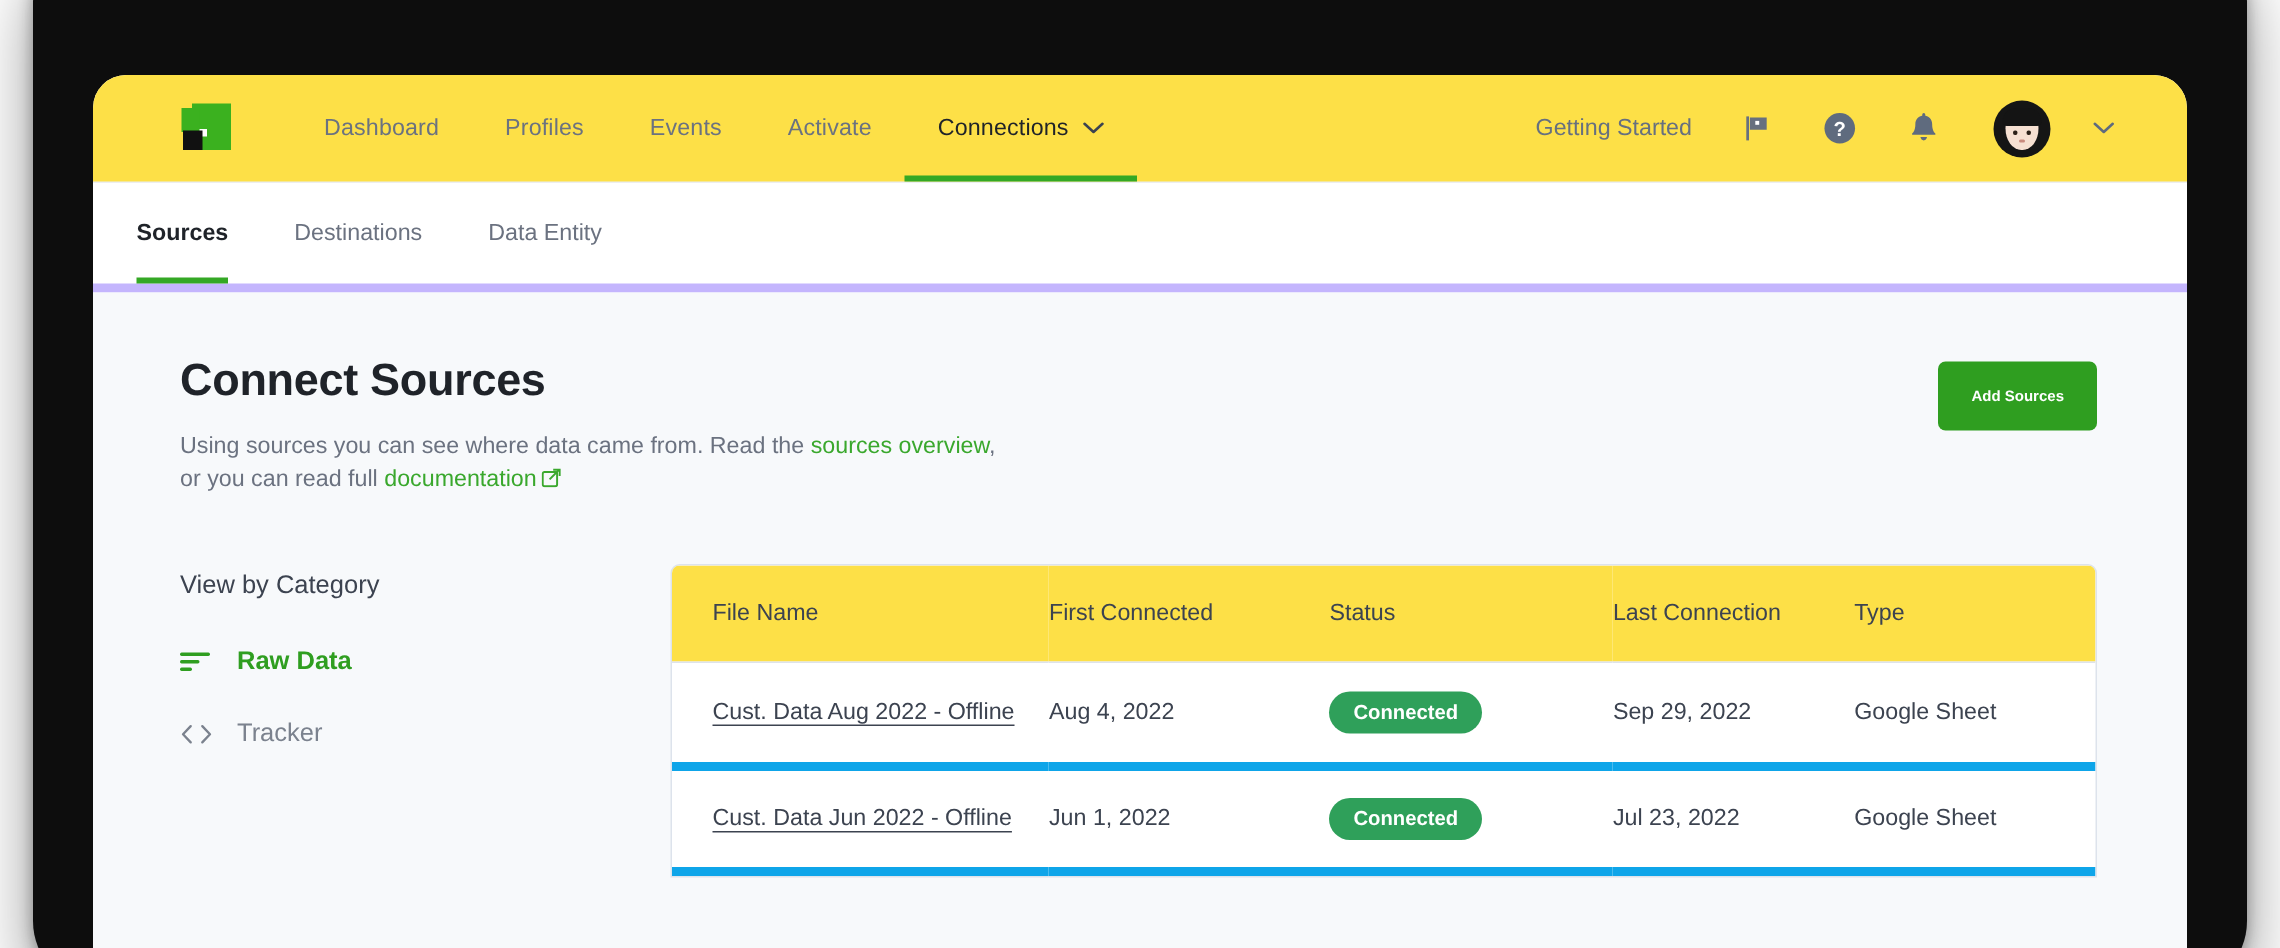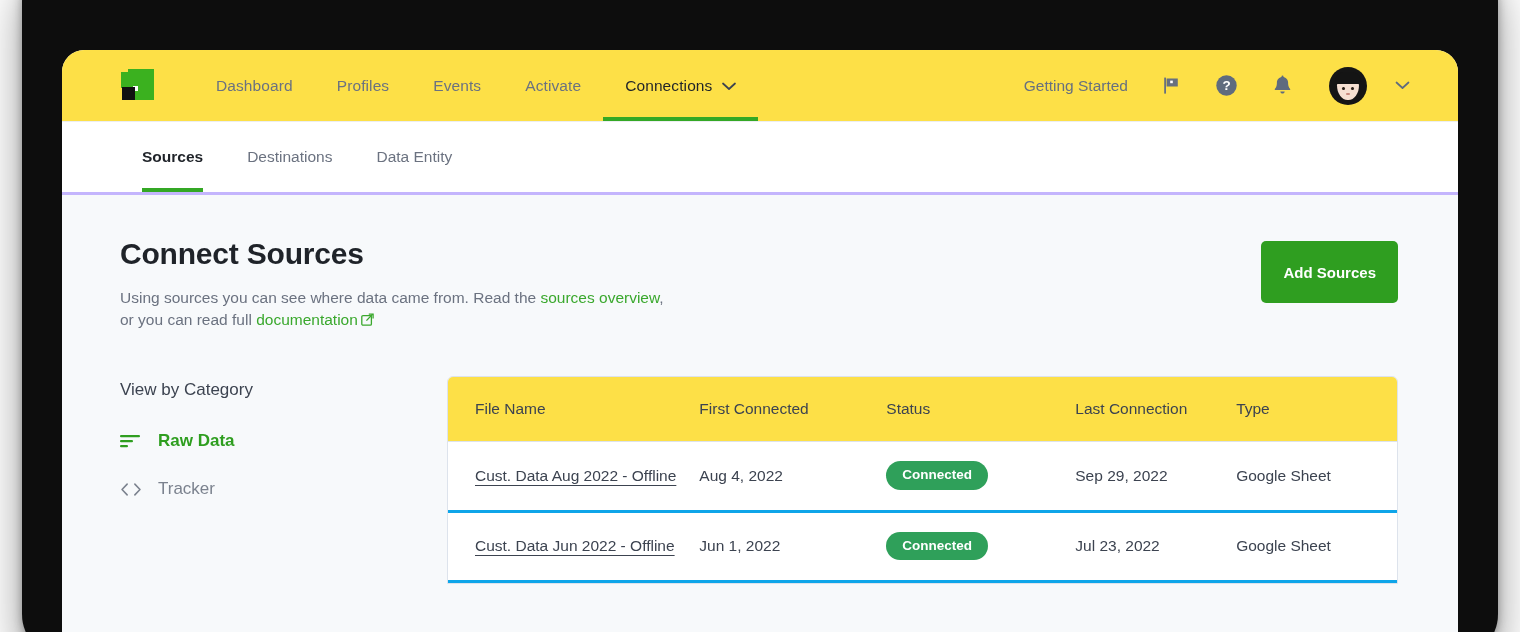--- a/index.html
+++ b/index.html
@@ -147,22 +147,22 @@
   .avatar .eye.r { left: 22px; }
   .avatar .mouth { position: absolute; left: 17px; top: 26px; width: 4px; height: 2px; border-radius: 2px; background: #c98a7e; }
   .caret-down { margin-left: 16px; cursor: pointer; display: flex; align-items: center; }
 
   
   .subnav {
     height: 73px;
     background: #ffffff;
     display: flex;
     align-items: center;
-    padding-left: 80px;
-    border-bottom: 3px solid #c4b5fd;
+    padding-left: 29px;
+    border-bottom: 6px solid #c4b5fd;
   }
   .subitem {
     position: relative;
     height: 100%;
     display: flex; align-items: center;
     padding: 0 22px;
     font-size: 15.5px;
     color: #6b7280;
     cursor: pointer;
   }
@@ -202,25 +202,25 @@
   }
   .page-sub a { color: #3aa82d; text-decoration: none; cursor: pointer; }
   .ext-icon { display: inline-block; vertical-align: -1px; margin-left: 3px; }
 
   .add-btn {
     margin-left: auto;
     background: #2f9e20;
     color: #ffffff;
     border: none;
     border-radius: 5px;
-    font-size: 15px;
+    font-size: 10px;
     font-weight: 700;
     font-family: inherit;
     padding: 0 22px;
-    height: 62px;
+    height: 46px;
     cursor: pointer;
     white-space: nowrap;
     margin-top: 4px;
   }
 
   .lower {
     display: flex;
     margin-top: 44px;
   }
   .sidecol { width: 327px; flex: 0 0 327px; padding-top: 4px; }
@@ -263,21 +263,21 @@
   thead th.c0 { padding-left: 27px; width: 250px; }
   thead th.c1 { width: 186px; }
   thead th.c2 { width: 188px; }
   thead th.c3 { width: 160px; }
   thead th.c4 { width: 160px; }
   tbody td {
     font-size: 15.5px;
     color: #3c4350;
     height: 70px;
     padding: 0;
-    border-bottom: 3px solid #0ea5e9;
+    border-bottom: 6px solid #0ea5e9;
     vertical-align: middle;
   }
   tbody td.c0 { padding-left: 27px; }
   .filelink {
     color: #3c4350;
     text-decoration: underline;
     text-underline-offset: 4px;
     cursor: pointer;
   }
   .badge {

